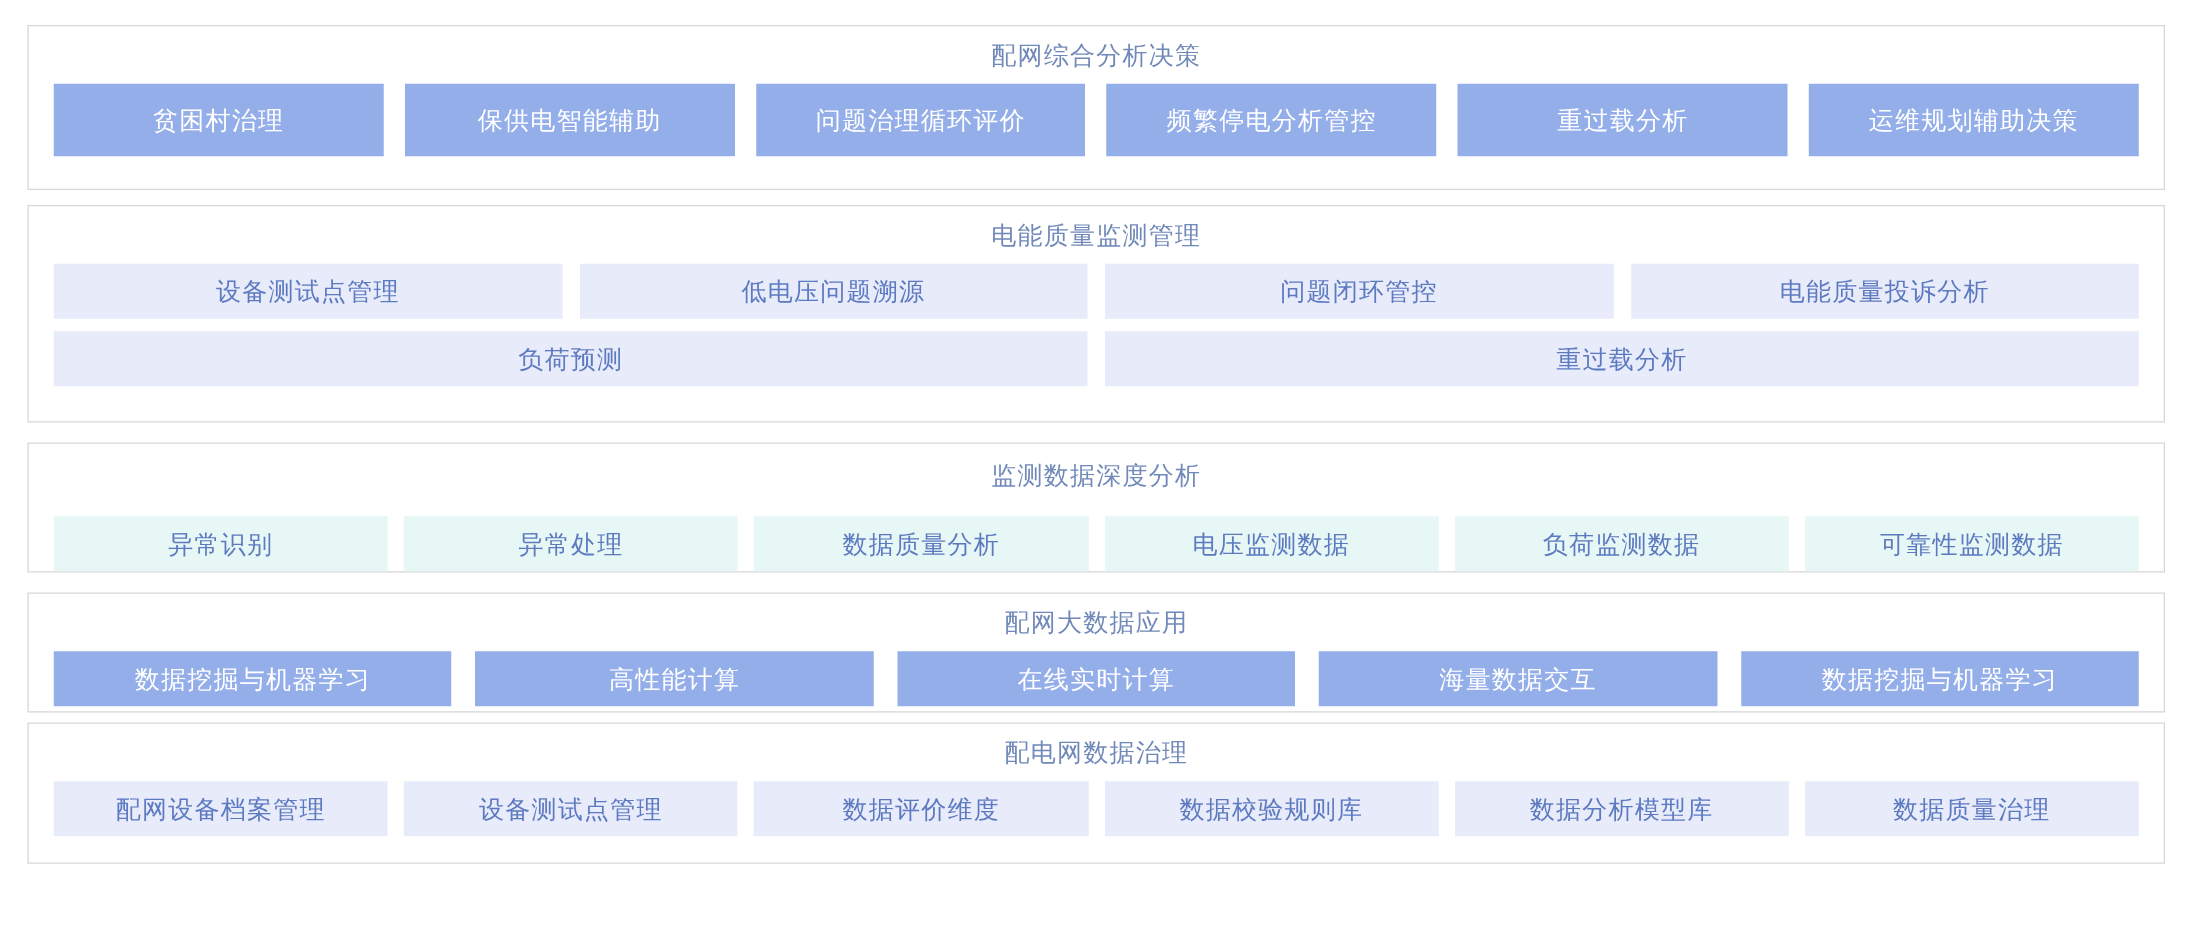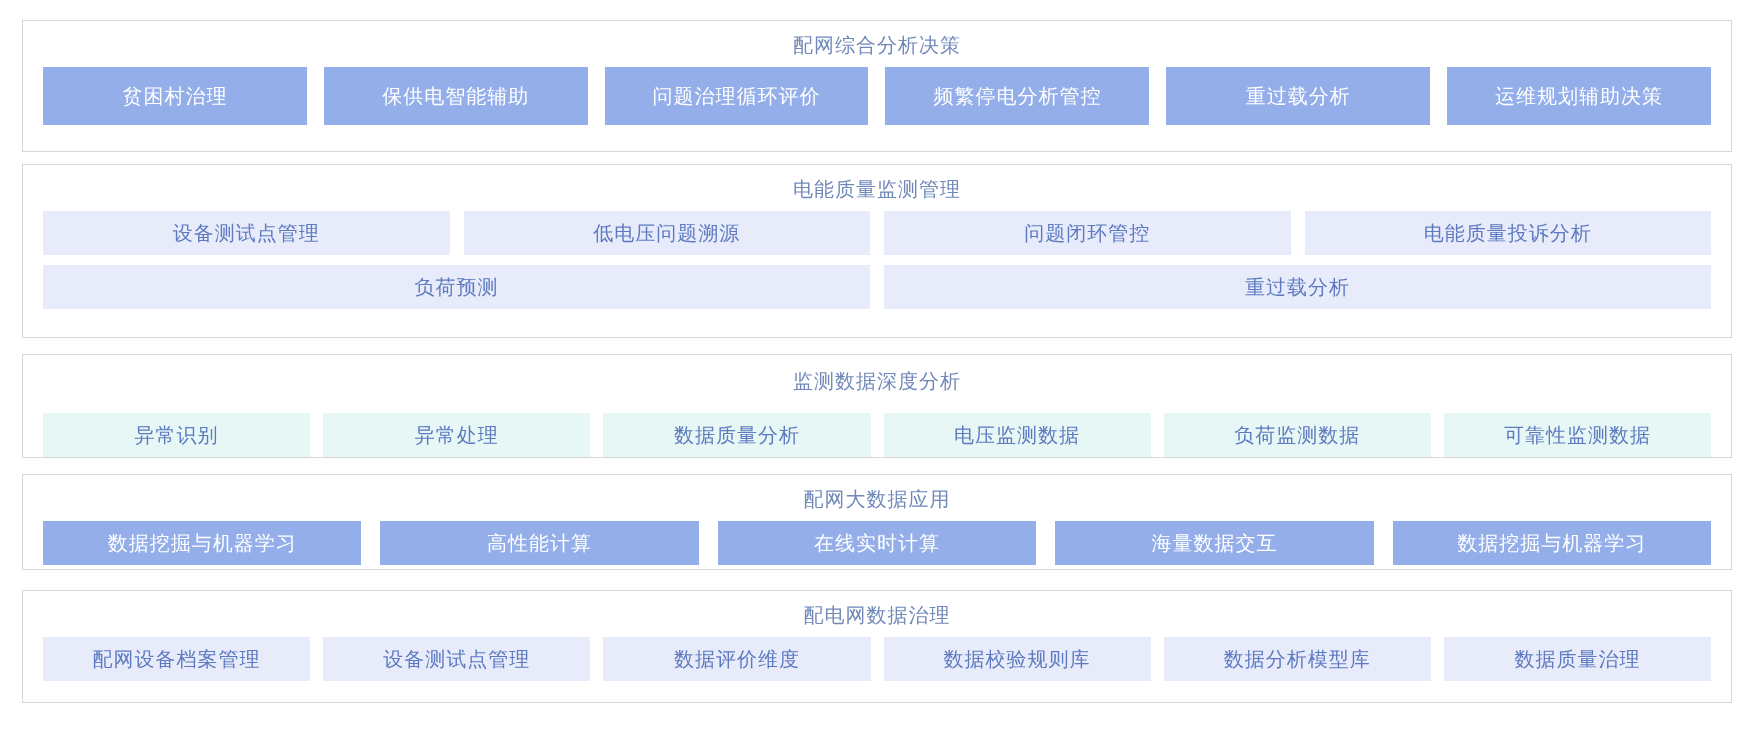--- a/index.html
+++ b/index.html
@@ -19,21 +19,21 @@
   }
   .panel {
     box-sizing: border-box;
     background: #ffffff;
     border: 1px solid var(--border-color, #d6d6d6);
     padding: 10px 20px 0 20px;
   }
   .panel + .panel {  }
   .gap-12 { margin-top: 12px; }
   .gap-16 { margin-top: 16px; }
-  .gap-8  { margin-top: 20px; }
+  .gap-8  { margin-top: 8px; }
   .panel-title {
     text-align: center;
     font-size: 20px;
     line-height: 28px;
     color: var(--title-color, #7189b9);
     letter-spacing: 1px;
   }
   .btn-row {
     display: flex;
     align-items: flex-end;

